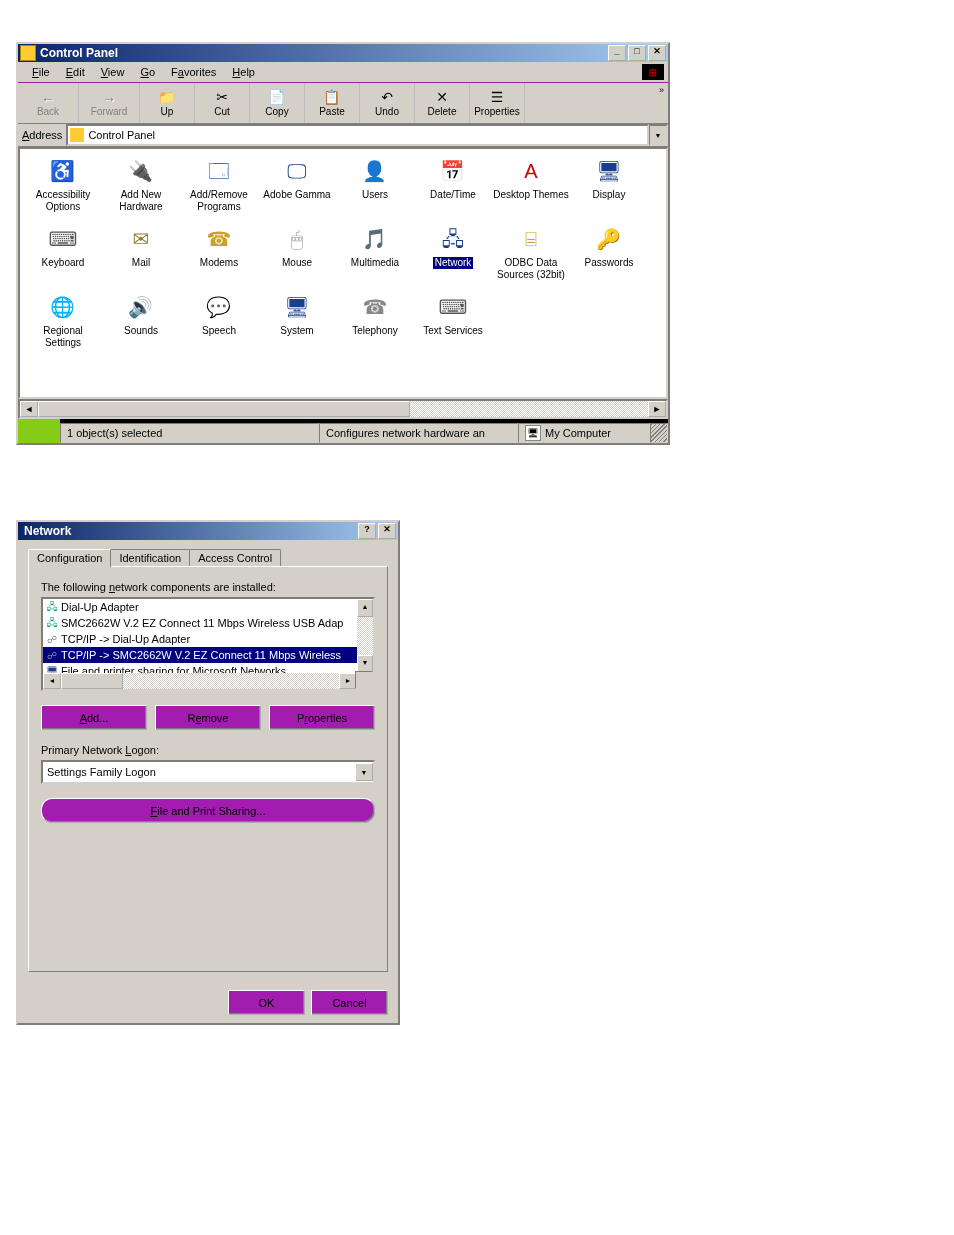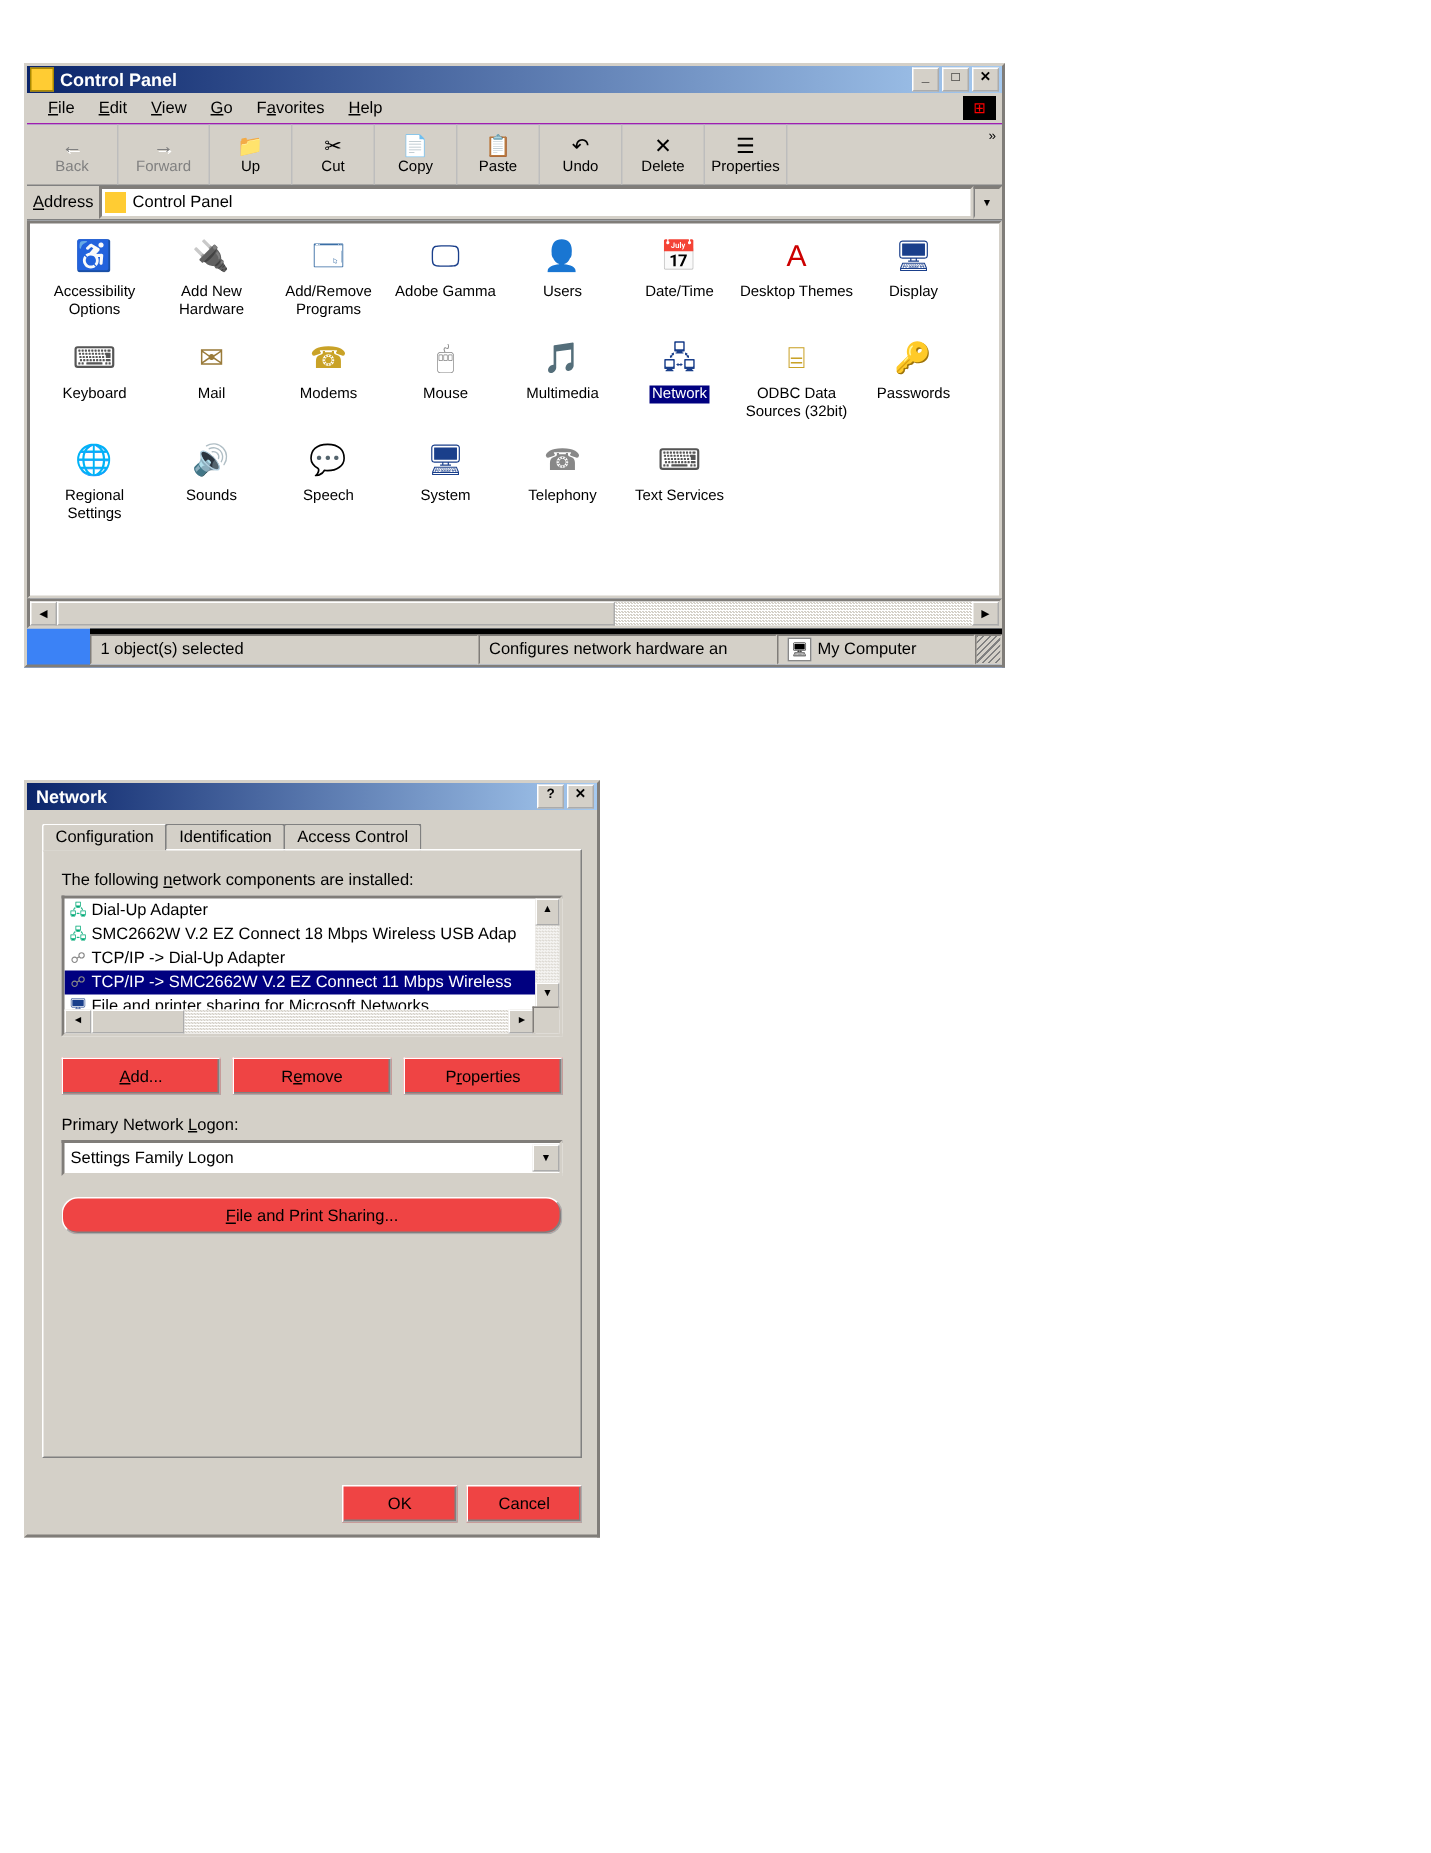--- a/index.html
+++ b/index.html
@@ -11,21 +11,21 @@
     width: 954px;
     height: 1235px;
   }
   
   .cp-window {
     position: absolute;
     left: 16px;
     top: 42px;
     width: 650px;
     border: 2px outset #d4d0c8;
-    background: #3b82f6;
+    background: #84cc16;
   }
   .titlebar {
     display: flex;
     align-items: center;
     background: linear-gradient(to right, #0a246a, #a6caf0);
     color: #fff;
     font-weight: bold;
     font-size: 12px;
     height: 18px;
     padding: 0 2px;
@@ -286,21 +286,21 @@
   }
   .hscroll2 .btn{width:16px;border:1px outset #fff;background:#d4d0c8;font-size:7px;text-align:center;line-height:14px;}
   .hscroll2 .thumb{width:60px;border:1px outset #fff;background:#d4d0c8;}
   .hscroll2 .track{flex:1;background:repeating-conic-gradient(#d4d0c8 0 25%, #fff 0 50%) 0/2px 2px;}
   .corner{position:absolute;right:0;bottom:0;width:16px;height:16px;background:#d4d0c8;border:1px inset #d4d0c8;}
   .btn-row { display:flex; gap:8px; margin-top:14px;}
   .win-btn {
     flex:1;
     height:23px;
     border:1px outset #fff;
-    background:#ef4444;
+    background:#a21caf;
     font-size:11px;
     display:flex;align-items:center;justify-content:center;
     box-shadow: inset -1px -1px #808080;
   }
   .win-btn.auto { flex: 0 0 auto; padding: 0 14px; border-radius: 11px;}
   .dropdown {
     height:20px;
     border:2px inset #d4d0c8;
     background:#fff;
     display:flex;align-items:center;
@@ -542,21 +542,21 @@
       <div class="section-label">The following <u>n</u>etwork components are installed:</div>
 
       <div class="listbox">
         <div class="list-inner" id="net-list">
             <div class="list-item">
               <span class="li-ico" style="color: rgb(0, 170, 119);">🖧</span>
               <span>Dial-Up Adapter</span>
             </div>
             <div class="list-item">
               <span class="li-ico" style="color: rgb(0, 170, 119);">🖧</span>
-              <span>SMC2662W V.2 EZ Connect 18 Mbps Wireless USB Adap</span>
+              <span>SMC2662W V.2 EZ Connect 11 Mbps Wireless USB Adap</span>
             </div>
             <div class="list-item">
               <span class="li-ico" style="color: rgb(136, 136, 136);">☍</span>
               <span>TCP/IP -&gt; Dial-Up Adapter</span>
             </div>
             <div class="list-item selected">
               <span class="li-ico" style="color: rgb(136, 136, 136);">☍</span>
               <span>TCP/IP -&gt; SMC2662W V.2 EZ Connect 11 Mbps Wireless</span>
             </div>
             <div class="list-item">

